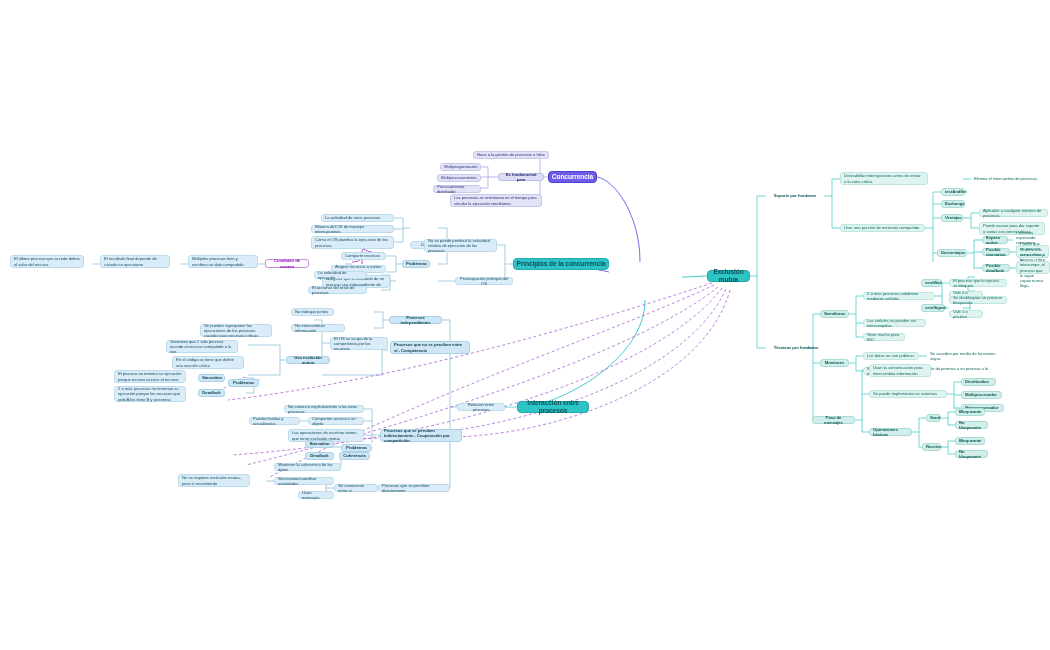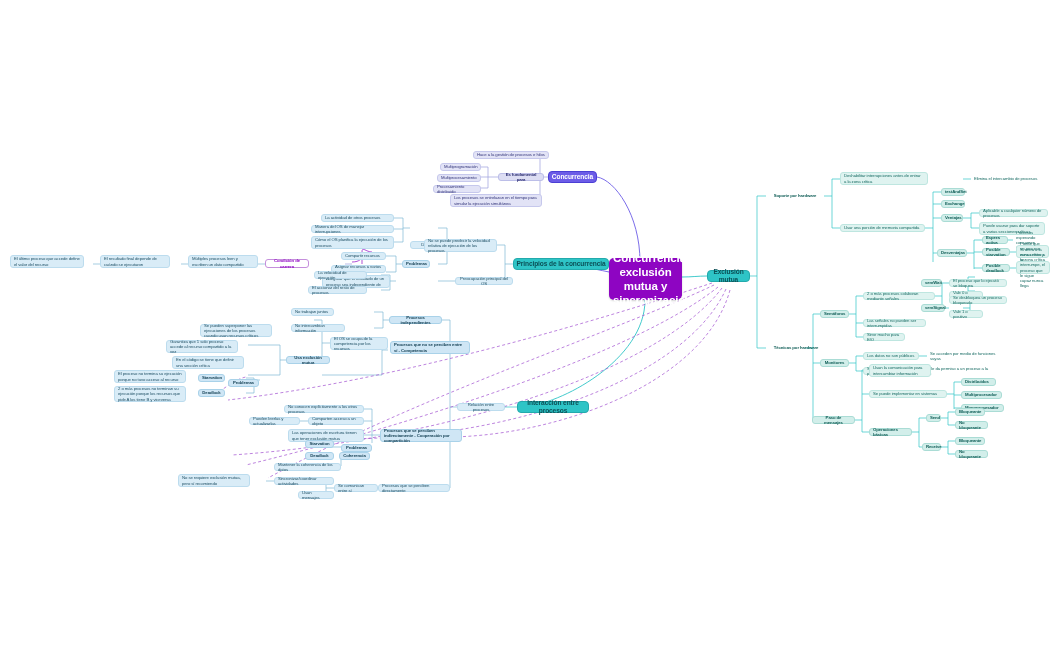--- a/index.html
+++ b/index.html
@@ -266,25 +266,20 @@
       <path d="M948,412 L948,425" stroke="#2ec4c6"></path>
       <path d="M948,412 L955,412" stroke="#2ec4c6"></path>
       <path d="M948,425 L955,425" stroke="#2ec4c6"></path>
       <path d="M941,447 L948,447" stroke="#2ec4c6"></path>
       <path d="M948,441 L948,454" stroke="#2ec4c6"></path>
       <path d="M948,441 L955,441" stroke="#2ec4c6"></path>
       <path d="M948,454 L955,454" stroke="#2ec4c6"></path>
     </g>
   </svg>
 
-  <div class="node root" style="left:609px;top:258px;width:73px;height:42px;">
-    <span style="white-space:pre-line;">Concurrencia,
-exclusión mutua y
-sincronización</span>
-  </div>
 
   <div class="node l1 purple" style="left:548px;top:171px;width:49px;height:12px;">
     <span>Concurrencia</span>
   </div>
 
   <div class="node l1 teal" style="left:513px;top:258px;width:96px;height:12px;">
     <span>Principios de la concurrencia</span>
   </div>
 
   <div class="node l1 teal" style="left:517px;top:401px;width:72px;height:12px;">

